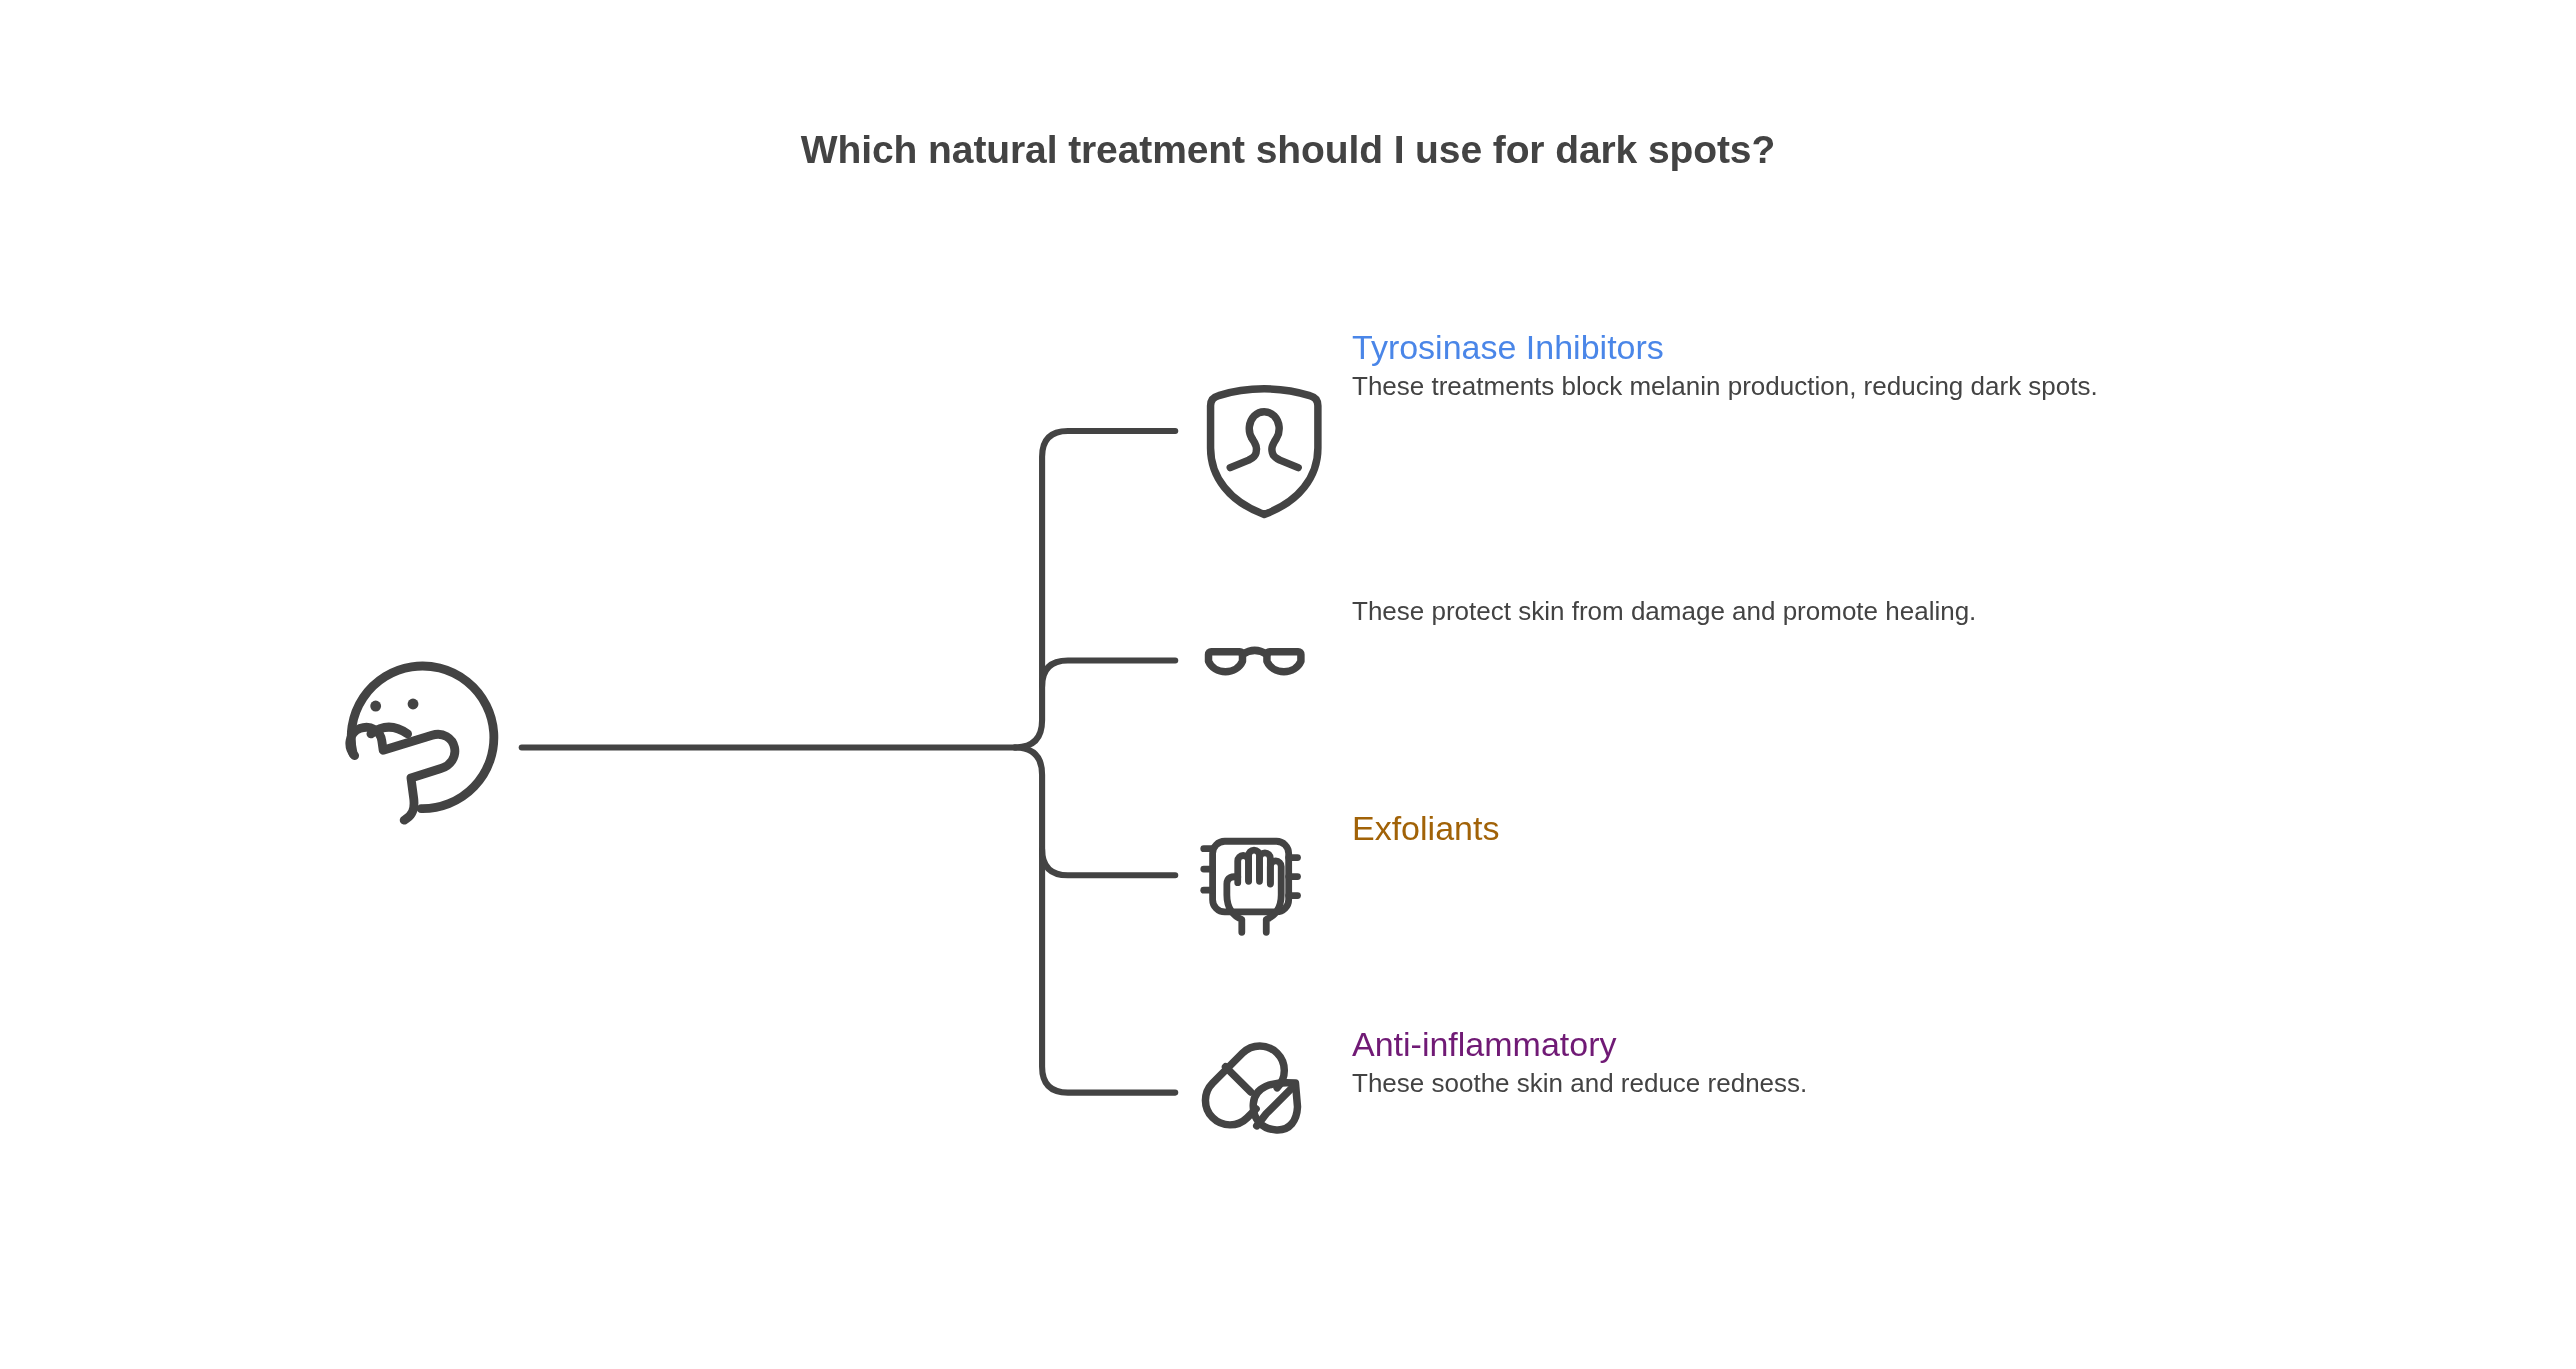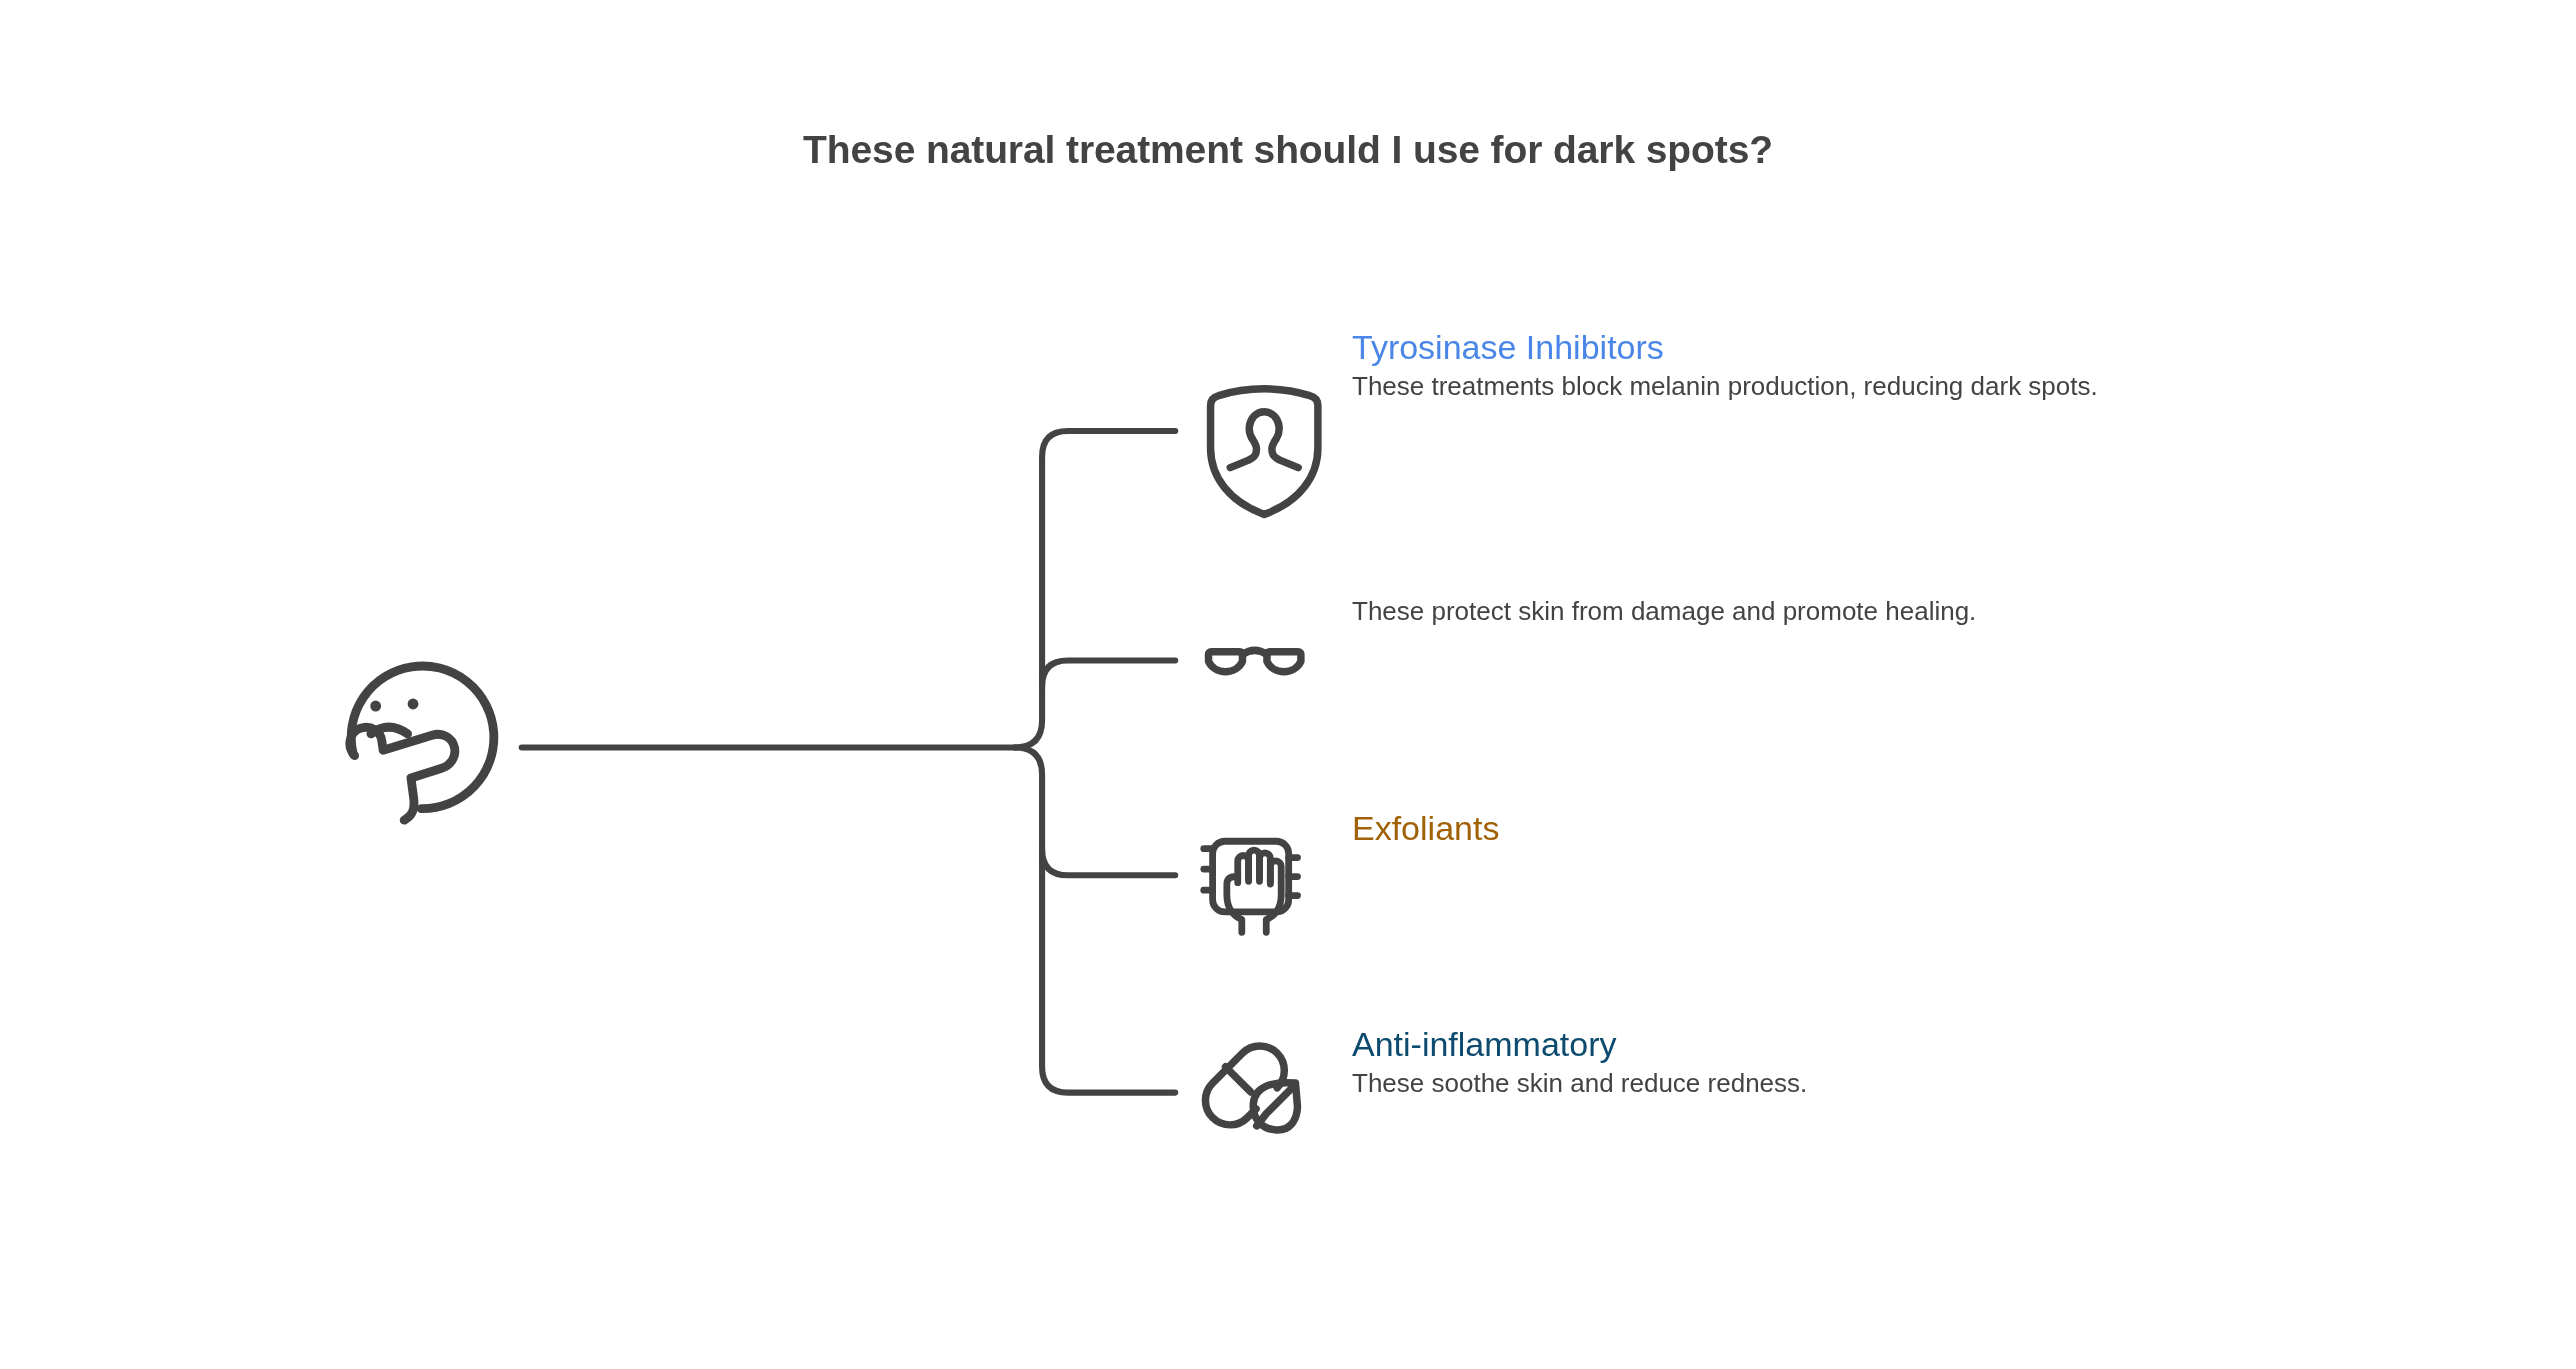--- a/index.html
+++ b/index.html
@@ -65,21 +65,21 @@
   }
 
   #branch-0 { top: 327px; }
   #branch-1 { top: 592px; }
   #branch-2 { top: 808px; }
   #branch-3 { top: 1024px; }
 </style>
 </head>
 <body>
 
-<div id="page-title">These natural treatment should I use for dark spots?</div>
+<div id="page-title">Which natural treatment should I use for dark spots?</div>
 
 <div id="diagram">
 
   <svg class="svg-layer" viewBox="0 0 3792 2016" xmlns="http://www.w3.org/2000/svg">
     <g fill="none" stroke="#434343" stroke-width="9" stroke-linecap="round" stroke-linejoin="round">
 
       <path d="M 768 1100 H 1494"></path>
 
       <path d="M 1494 1100 Q 1534 1100 1534 1060 V 672 Q 1534 634 1572 634 H 1730"></path>
 
@@ -210,18 +210,18 @@
 
   <div class="branch" id="branch-1">
     <div class="branch-desc">These protect skin from damage and promote healing.</div>
   </div>
 
   <div class="branch" id="branch-2">
     <div class="branch-title" style="color: #a16207;">Exfoliants</div>
   </div>
 
   <div class="branch" id="branch-3">
-    <div class="branch-title" style="color: #0c4a6e;">Anti-inflammatory</div>
+    <div class="branch-title" style="color: #701a75;">Anti-inflammatory</div>
     <div class="branch-desc">These soothe skin and reduce redness.</div>
   </div>
 
 </div>
 
 
 </body></html>

